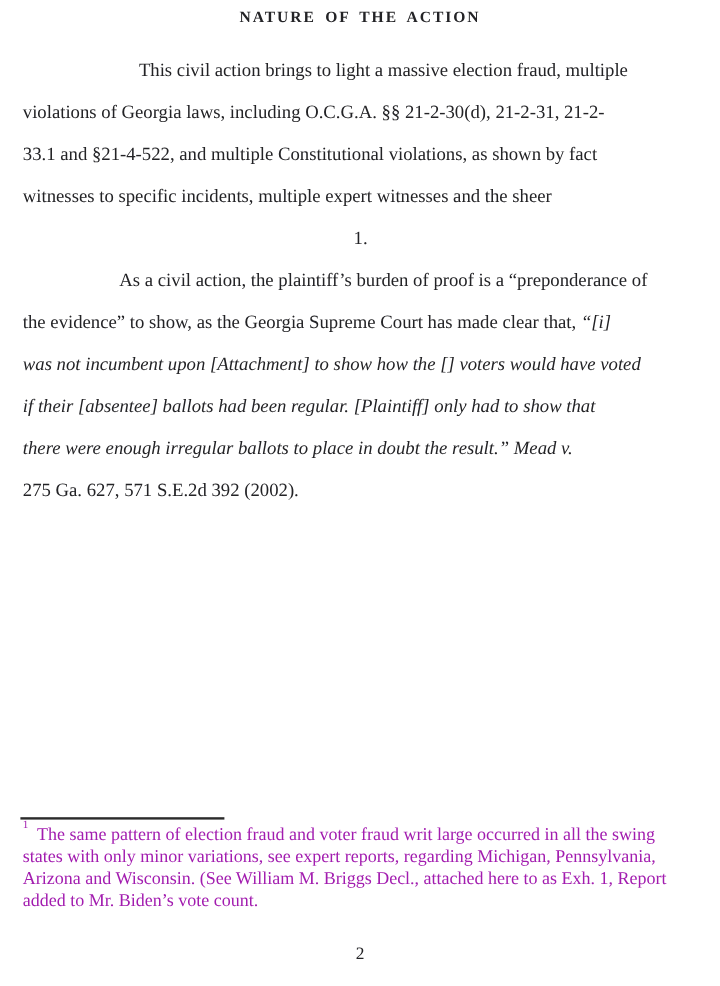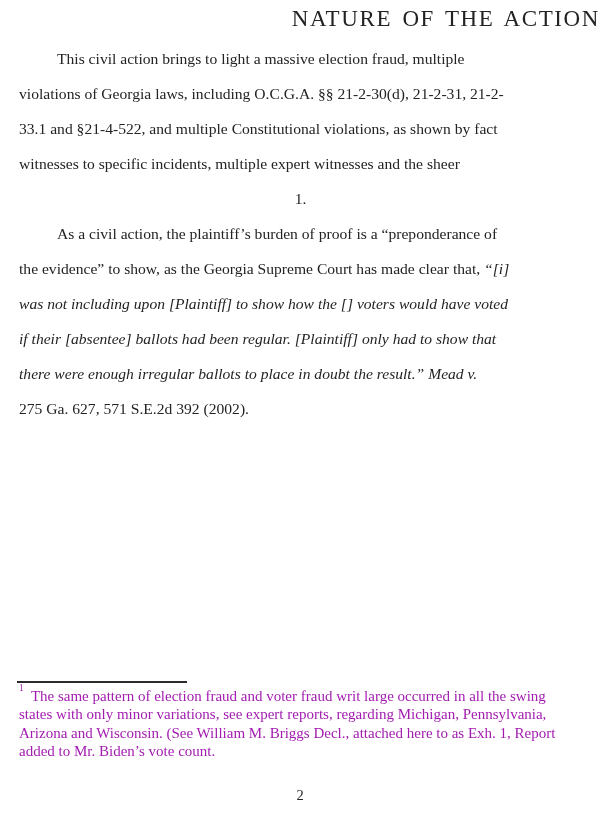--- a/index.html
+++ b/index.html
@@ -12,36 +12,36 @@
     color: #232326;
     font-family: "Liberation Serif", "DejaVu Serif", serif;
     overflow: hidden;
   }
   .heading {
     position: absolute;
     top: 6px;
     left: 0;
     right: 0;
     margin: 0;
-    text-align: right;
-    font-size: 23px;
-    font-weight: normal;
+    text-align: center;
+    font-size: 13px;
+    font-weight: bold;
     letter-spacing: 1.6px;
     word-spacing: 3px;
   }
   .body-text {
     position: absolute;
     top: 41px;
     left: 19px;
     right: 18px;
     font-size: 15.6px;
     line-height: 35px;
   }
   .line { white-space: pre; }
-  .line.indent { padding-left: 38px; }
+  .line.indent { padding-left: 38px; text-align: center; }
   .line.center { text-align: center; padding-left: 0; }
   .it { font-style: italic; }
   sup.fnref {
     font-size: 0.62em;
     line-height: 0;
     position: relative;
     top: -0.45em;
   }
   .footnote-sep {
     position: absolute;
@@ -78,21 +78,21 @@
   <h1 class="heading">NATURE OF THE ACTION</h1>
 
   <div class="body-text">
       <div class="line indent"><span>This civil action brings to light a massive election fraud, multiple</span></div>
       <div class="line"><span>violations of Georgia laws, including O.C.G.A. §§ 21-2-30(d), 21-2-31, 21-2-</span></div>
       <div class="line"><span>33.1 and §21-4-522, and multiple Constitutional violations, as shown by fact</span></div>
       <div class="line"><span>witnesses to specific incidents, multiple expert witnesses and the sheer</span></div>
       <div class="line center"><span>1.</span></div>
       <div class="line indent"><span>As a civil action, the plaintiff’s burden of proof is a “preponderance of</span></div>
       <div class="line"><span>the evidence” to show, as the Georgia Supreme Court has made clear that, </span><span class="it">“[i]</span></div>
-      <div class="line"><span class="it">was not including upon [Plaintiff] to show how the [] voters would have voted</span></div>
+      <div class="line"><span class="it">was not incumbent upon [Attachment] to show how the [] voters would have voted</span></div>
       <div class="line"><span class="it">if their [absentee] ballots had been regular. [Plaintiff] only had to show that</span></div>
       <div class="line"><span class="it">there were enough irregular ballots to place in doubt the result.” Mead v.</span></div>
       <div class="line"><span>275 Ga. 627, 571 S.E.2d 392 (2002).</span></div>
     </div>
 
   <div class="footnote-sep"></div>
 
   <div class="footnote">
       <div class="line"><sup class="fnref">1</sup><span>&nbsp; The same pattern of election fraud and voter fraud writ large occurred in all the swing</span></div>
       <div class="line"><span>states with only minor variations, see expert reports, regarding Michigan, Pennsylvania,</span></div>

